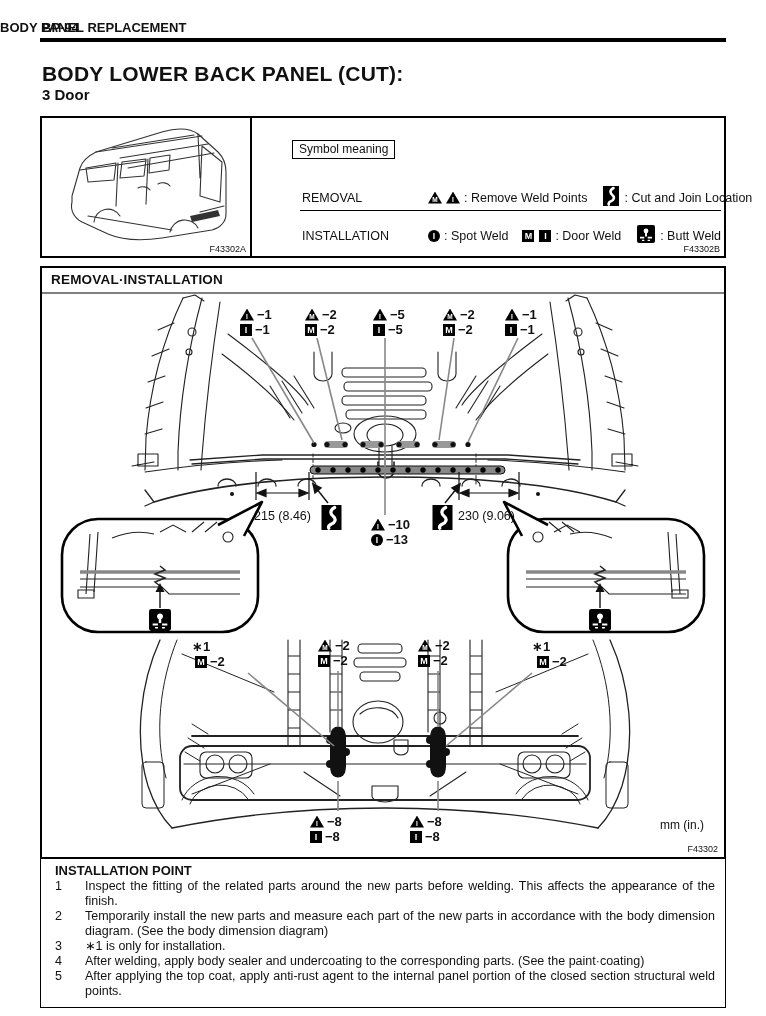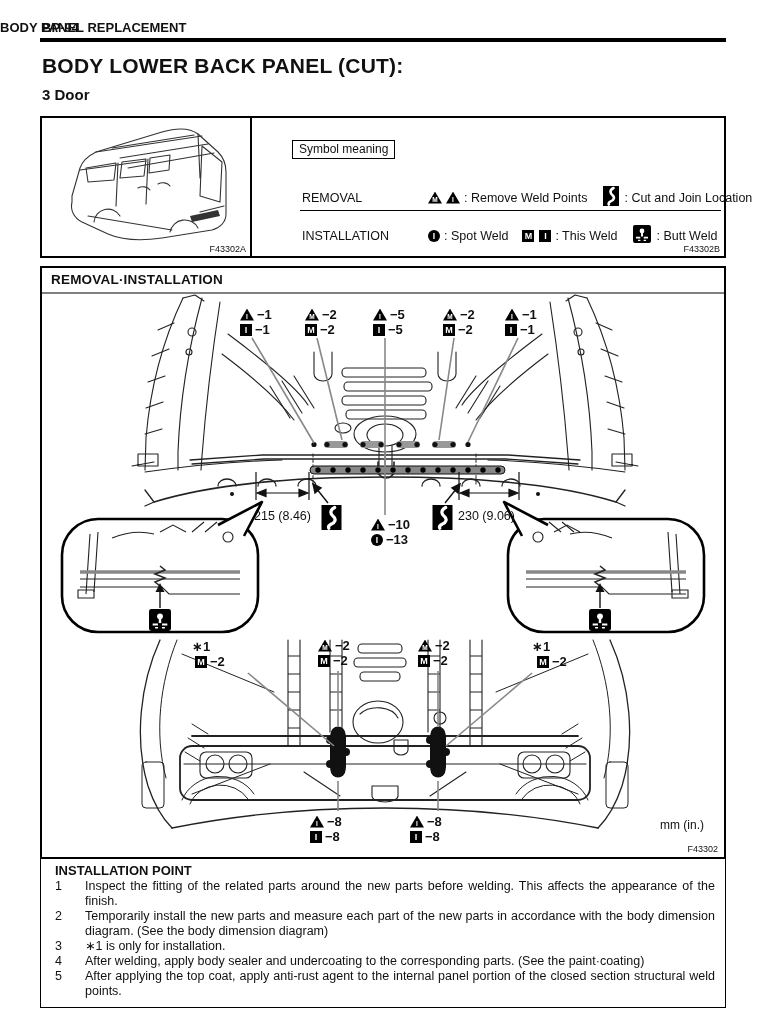--- a/index.html
+++ b/index.html
@@ -4,21 +4,21 @@
 <style>
   * { margin:0; padding:0; box-sizing:border-box; }
   body { background:#fff; font-family:"Liberation Sans","DejaVu Sans",sans-serif; color:#111; }
   .page { position:relative; width:766px; height:1016px; background:#fff; overflow:hidden;border-radius:14px; }
 
   
   .hdr-left { position:absolute; left:42px; top:20px; font-size:13px; font-weight:bold; }
   .hdr-center { position:absolute; left:0; right:0; top:20px; text-align:left; font-size:13px; font-weight:bold; }
   .hdr-rule { position:absolute; left:40px; top:38px; width:686px; height:4px; background:#000; }
 
-  .doc-title { position:absolute; left:42px; top:54px; font-size:21px; font-weight:bold; letter-spacing:0.2px; }
+  .doc-title { position:absolute; left:42px; top:62px; font-size:21px; font-weight:bold; letter-spacing:0.2px; }
   .doc-subtitle { position:absolute; left:42px; top:86px; font-size:15px; font-weight:bold; }
 
   
   .symbox { position:absolute; left:40px; top:116px; width:686px; height:142px; border:2px solid #000; }
   .symbox-left { position:absolute; left:0; top:0; bottom:0; width:210px; border-right:2px solid #000; }
   .symbox-right { position:absolute; left:210px; right:0; top:0; bottom:0; }
   .figlabel { position:absolute; right:4px; bottom:2px; font-size:9px; color:#111; }
   .symmeaning { position:absolute; left:40px; top:22px; border:1.3px solid #000; padding:1px 6px 2px; font-size:12px; }
   .legend-row { position:absolute; left:50px; right:4px; display:flex; align-items:center; font-size:12.5px; white-space:nowrap; }
   .legend-row .rowlab { width:126px; flex:0 0 auto; }
@@ -110,21 +110,21 @@
       </div>
 
       <div class="legend-sep"></div>
 
       <div class="legend-row" style="top:107px;">
         <span class="rowlab">INSTALLATION</span>
         <span class="circ"><span>I</span></span>
         <span style="margin-left:4px">: Spot Weld</span>
         <span class="sqr" style="margin-left:14px"><span>M</span></span>
         <span class="sqr" style="margin-left:5px"><span>I</span></span>
-        <span style="margin-left:4px">: This Weld</span>
+        <span style="margin-left:4px">: Door Weld</span>
         <span class="buttbox" style="margin-left:16px">
           <svg width="18" height="18" viewBox="0 0 18 18">
               <rect width="18" height="18" rx="2" fill="#000"></rect>
               <circle cx="9" cy="6" r="2.4" fill="#fff"></circle>
               <rect x="8" y="6" width="2" height="5.5" fill="#fff"></rect>
               <path d="M3,12.6 H7.3 M10.7,12.6 H15" stroke="#fff" stroke-width="1.6"></path>
               <path d="M5,15.3 h2.4 M10.6,15.3 h2.4" stroke="#fff" stroke-width="1.2"></path>
             </svg>
         </span>
         <span style="margin-left:5px">: Butt Weld</span>

